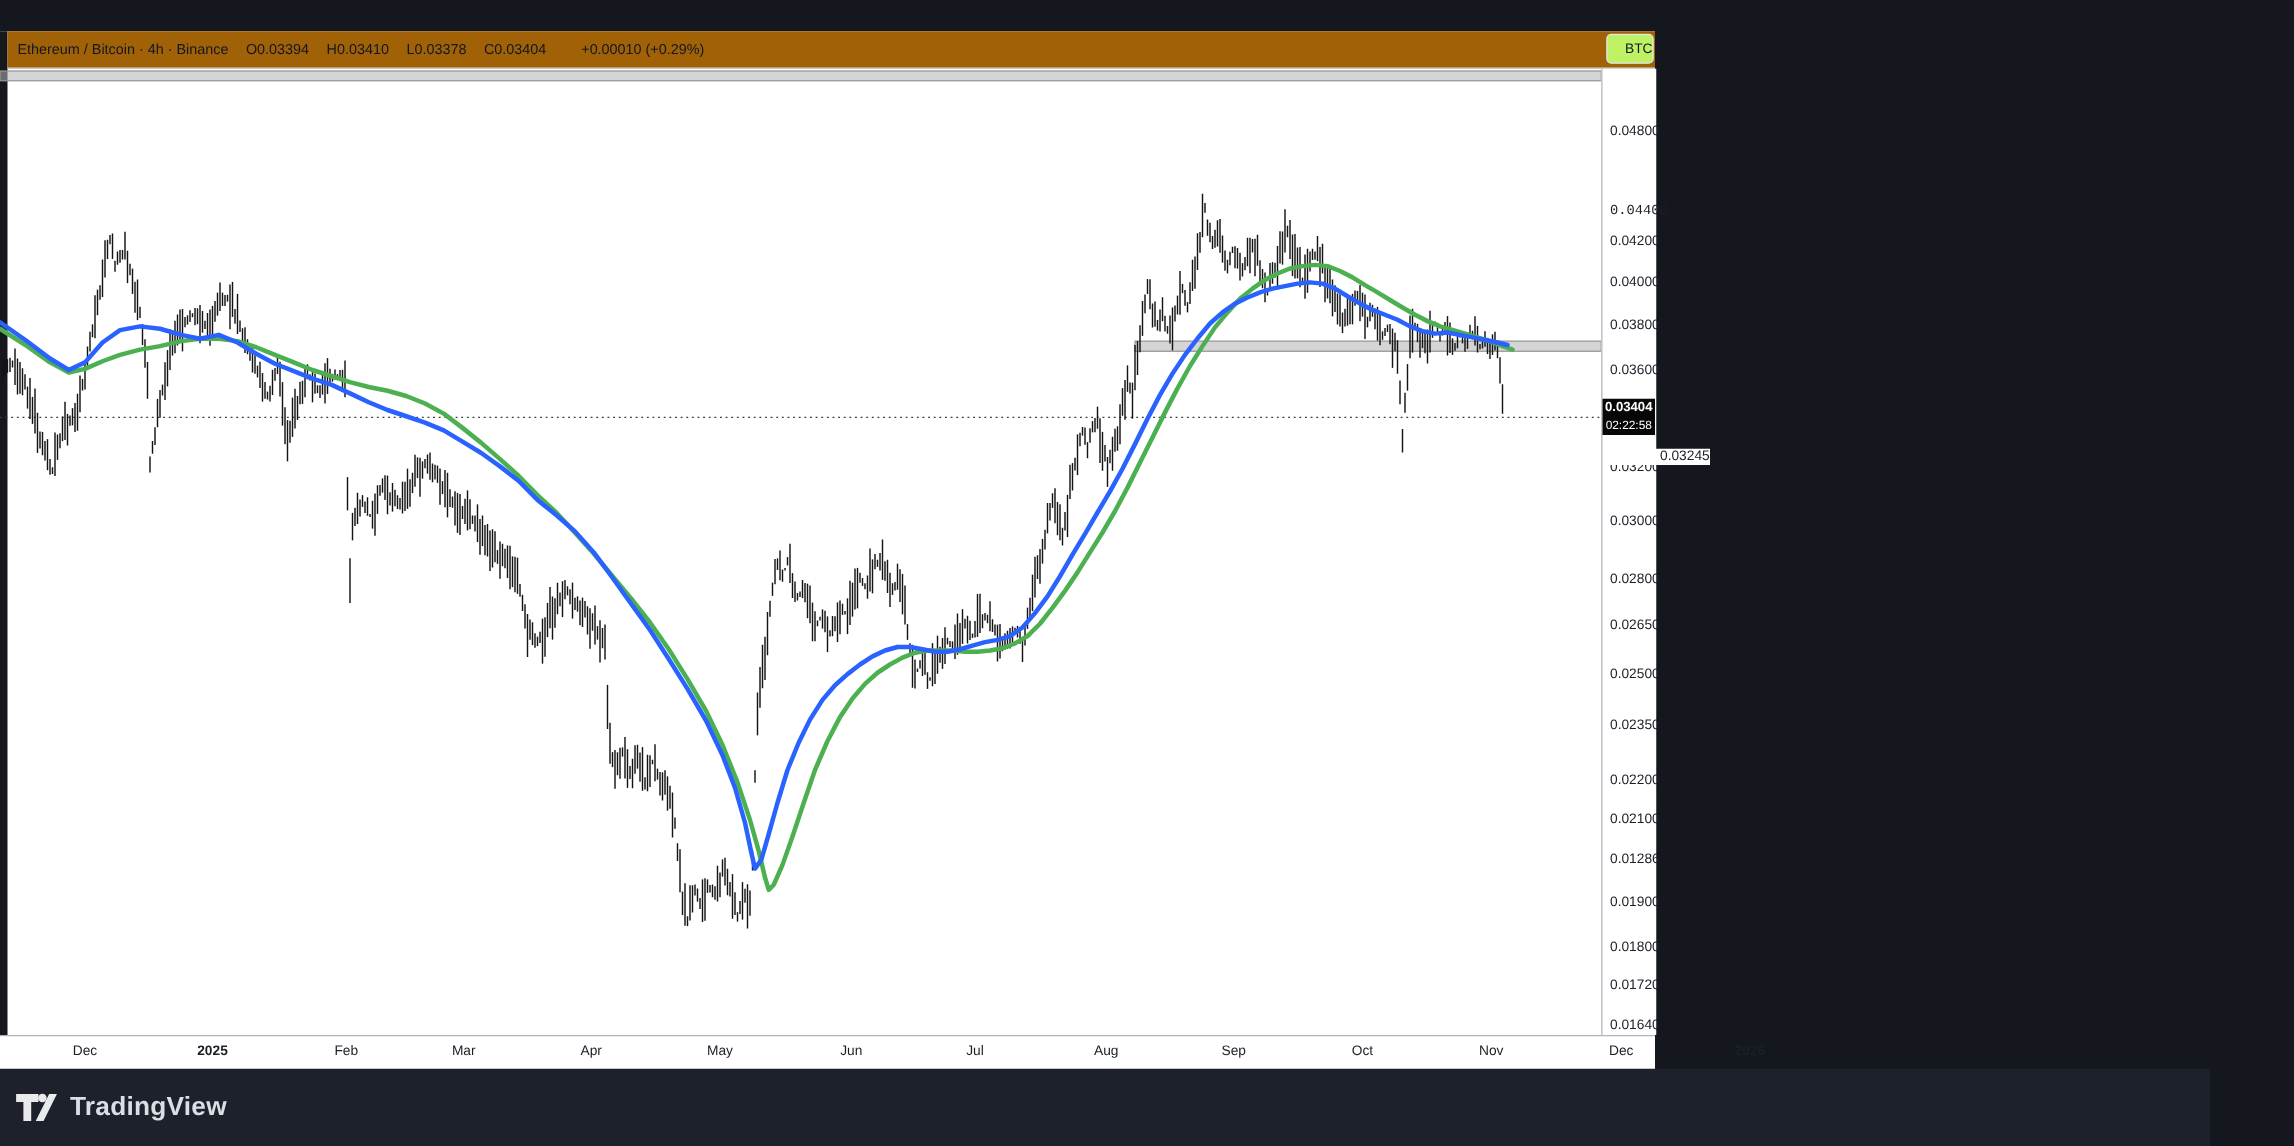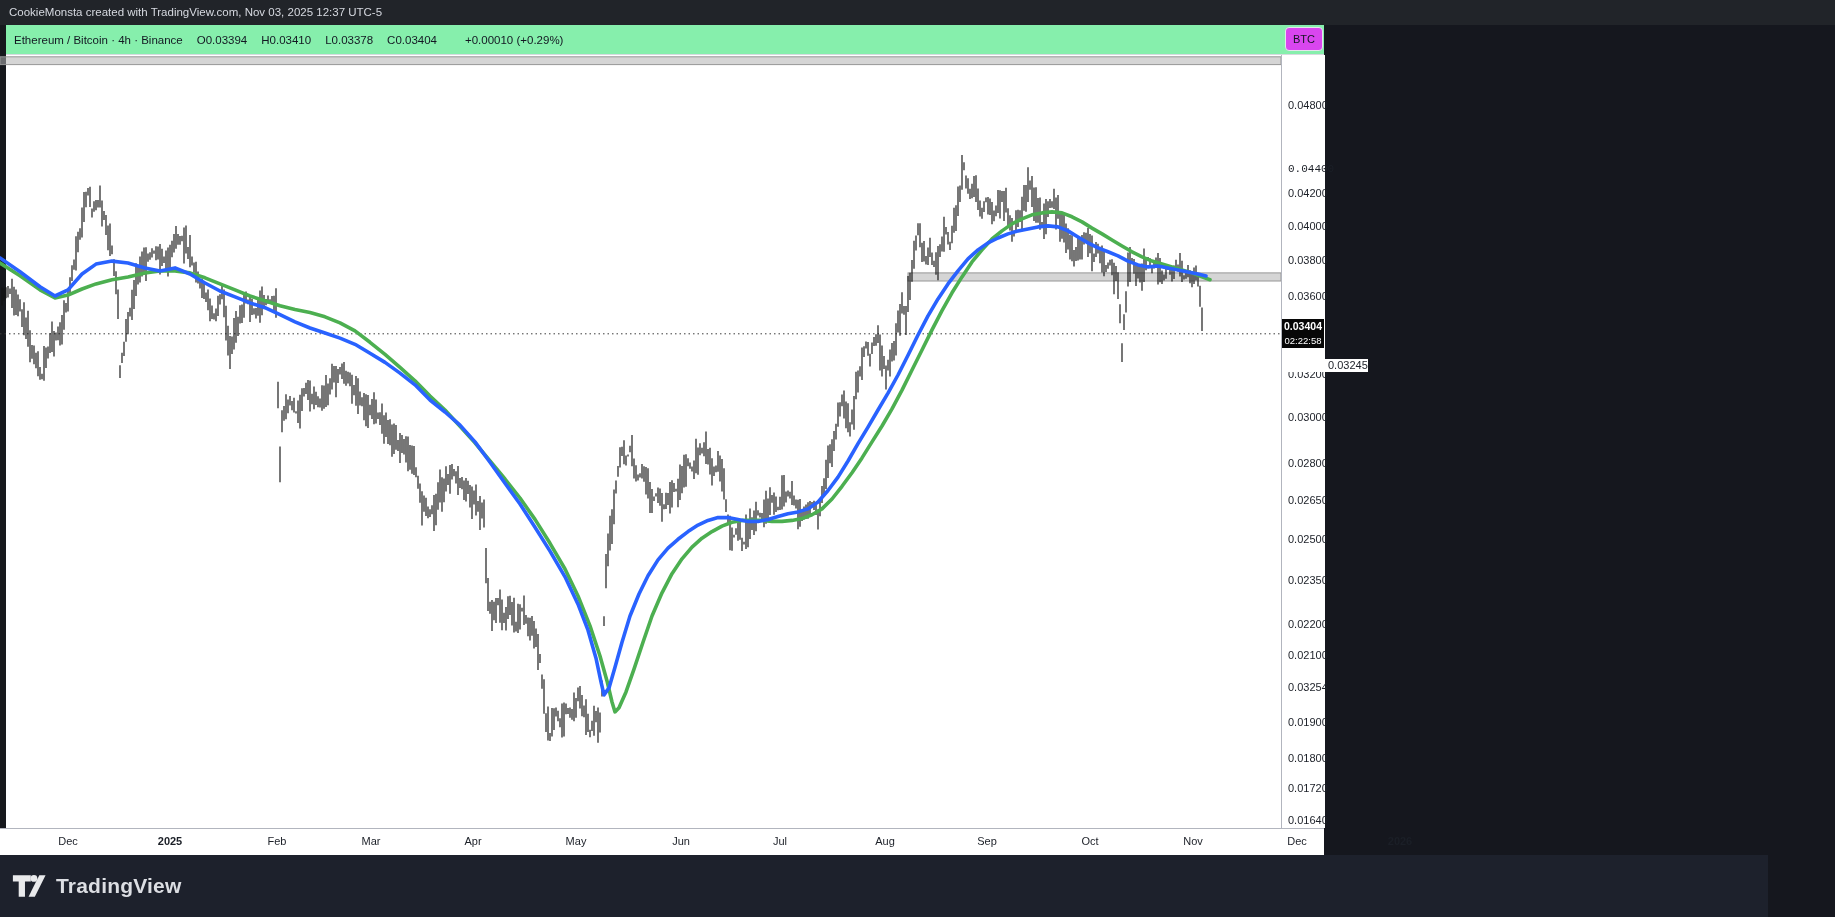--- a/index.html
+++ b/index.html
@@ -2,51 +2,48 @@
 <html><head>
 <meta charset="utf-8">
 <style>
   html,body{margin:0;padding:0;background:#0e1015;}
   .page{position:relative;width:1835px;height:917px;background:#15171e;overflow:hidden;
         font-family:"Liberation Sans",sans-serif;-webkit-font-smoothing:antialiased;}
   .banner{position:absolute;left:0;top:0;width:1835px;height:25px;background:#212429;
           color:#d6d9e0;font-size:11.5px;line-height:25px;padding-left:9px;box-sizing:border-box;}
   .panel{position:absolute;left:0;top:25px;width:1324px;height:830px;background:#ffffff;}
   .leftstrip{position:absolute;left:0;top:25px;width:6px;height:830px;background:#16181d;}
-  .header{position:absolute;left:6px;top:25px;width:1318px;height:30px;background:#86efac;
+  .header{position:absolute;left:6px;top:25px;width:1318px;height:30px;background:#a16207;
           border-bottom:1px solid #d7dae0;display:flex;align-items:center;gap:14px;
           padding-left:8px;box-sizing:border-box;font-size:11.5px;color:#131722;white-space:nowrap;}
   .header .seg{display:inline-block;}
   .chart-svg{position:absolute;left:0;top:55px;}
   .price-axis{position:absolute;left:1281px;top:55px;width:43px;height:773px;background:#fff;
               border-left:1px solid #b2b5be;}
   .ptick{position:absolute;left:6px;font-size:11px;color:#1b1f27;height:13px;line-height:13px;}
   .pfloat{position:absolute;left:6px;font-size:11px;color:#1b1f27;background:#fff;height:13px;line-height:13px;z-index:3;}
   .badge{position:absolute;left:1282px;top:319px;width:42px;height:29px;background:#070707;color:#fff;
          z-index:4;text-align:center;}
   .badge .bp{font-size:10.5px;font-weight:bold;line-height:15px;}
   .badge .bc{font-size:9.5px;line-height:13px;}
-  .btc-btn{position:absolute;left:1285px;top:27px;width:38px;height:24px;background:#d946ef;
+  .btc-btn{position:absolute;left:1285px;top:27px;width:38px;height:24px;background:#bef264;
            border:1px solid #e4e6ec;border-radius:4px;font-size:11px;color:#131722;
-           display:flex;align-items:center;justify-content:center;box-sizing:border-box;cursor:pointer;}
+           display:flex;align-items:center;justify-content:flex-end;box-sizing:border-box;cursor:pointer;}
   .time-axis{position:absolute;left:0;top:828px;width:1324px;height:44px;background:#fff;
              border-top:1px solid #b2b5be;box-sizing:border-box;}
   .ttick{position:absolute;top:6px;transform:translateX(-50%);font-size:11px;color:#1b1f27;}
   .ttick.year{font-weight:bold;}
   .footer{position:absolute;left:0;top:855px;width:1768px;height:62px;background:#1d212c;
           display:flex;align-items:center;padding-left:12px;box-sizing:border-box;gap:10px;}
   .brand{color:#dcdee3;font-size:21px;font-weight:bold;letter-spacing:.2px;}
 </style>
 </head>
 <body>
 
 <div class="page">
-  <div class="banner">
-    <span>CookieMonsta created with TradingView.com, Nov 03, 2025 12:37 UTC-5</span>
-  </div>
 
   <div class="panel"></div>
   <div class="leftstrip"></div>
 
   <div class="header">
     <span class="seg">Ethereum / Bitcoin · 4h · Binance</span>
     <span class="seg" id="ohlc-row"><span style="margin-right: 14px;">O0.03394</span><span style="margin-right: 14px;">H0.03410</span><span style="margin-right: 14px;">L0.03378</span><span style="margin-right: 14px;">C0.03404</span></span>
     <span class="seg">+0.00010 (+0.29%)</span>
   </div>
 
@@ -669,21 +666,21 @@
       <div class="ptick" style="top: 199.037px;">0.03800</div>
       <div class="ptick" style="top: 235.035px;">0.03600</div>
       <div class="ptick" style="top: 313.453px;">0.03200</div>
       <div class="ptick" style="top: 356.422px;">0.03000</div>
       <div class="ptick" style="top: 402.356px;">0.02800</div>
       <div class="ptick" style="top: 439.014px;">0.02650</div>
       <div class="ptick" style="top: 477.809px;">0.02500</div>
       <div class="ptick" style="top: 519.004px;">0.02350</div>
       <div class="ptick" style="top: 562.918px;">0.02200</div>
       <div class="ptick" style="top: 593.89px;">0.02100</div>
-      <div class="ptick" style="top: 626.374px;">0.03254</div>
+      <div class="ptick" style="top: 626.374px;">0.01286</div>
       <div class="ptick" style="top: 660.525px;">0.01900</div>
       <div class="ptick" style="top: 696.522px;">0.01800</div>
       <div class="ptick" style="top: 726.79px;">0.01720</div>
       <div class="ptick" style="top: 758.5px;">0.01640</div>
       <div class="pfloat" style="top: 303.655px; padding-left: 40px;">0.03245</div>
     </div>
 
   <div class="btc-btn">
     <span>BTC</span>
   </div>

